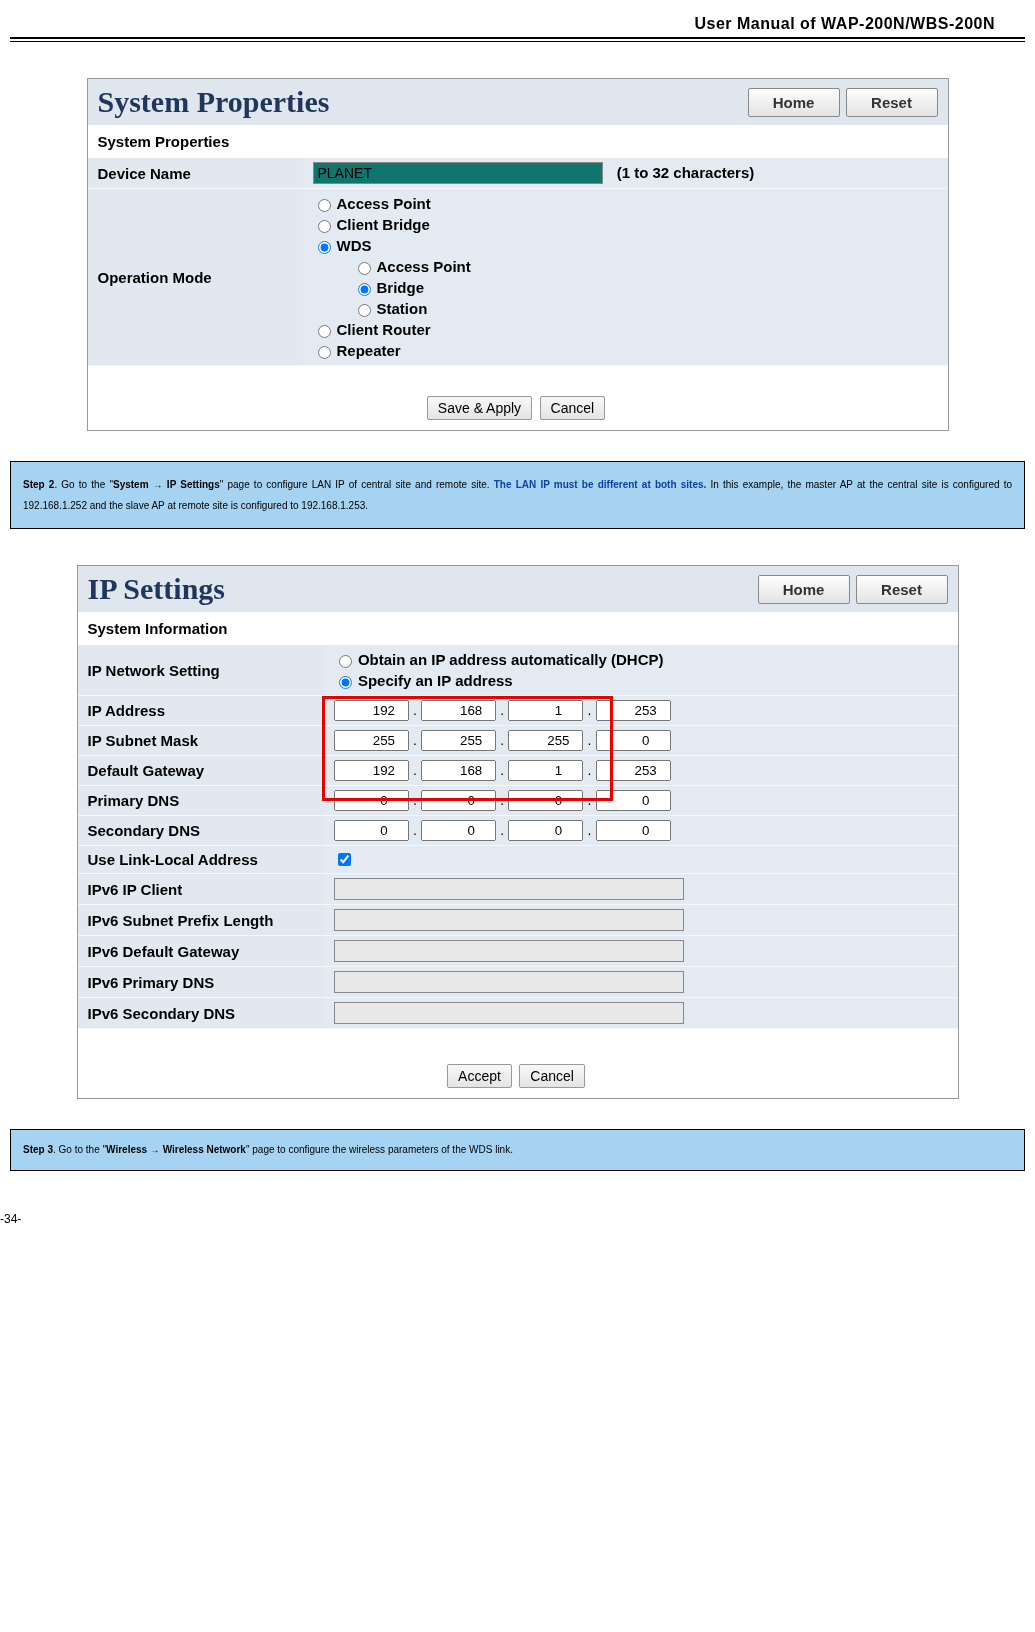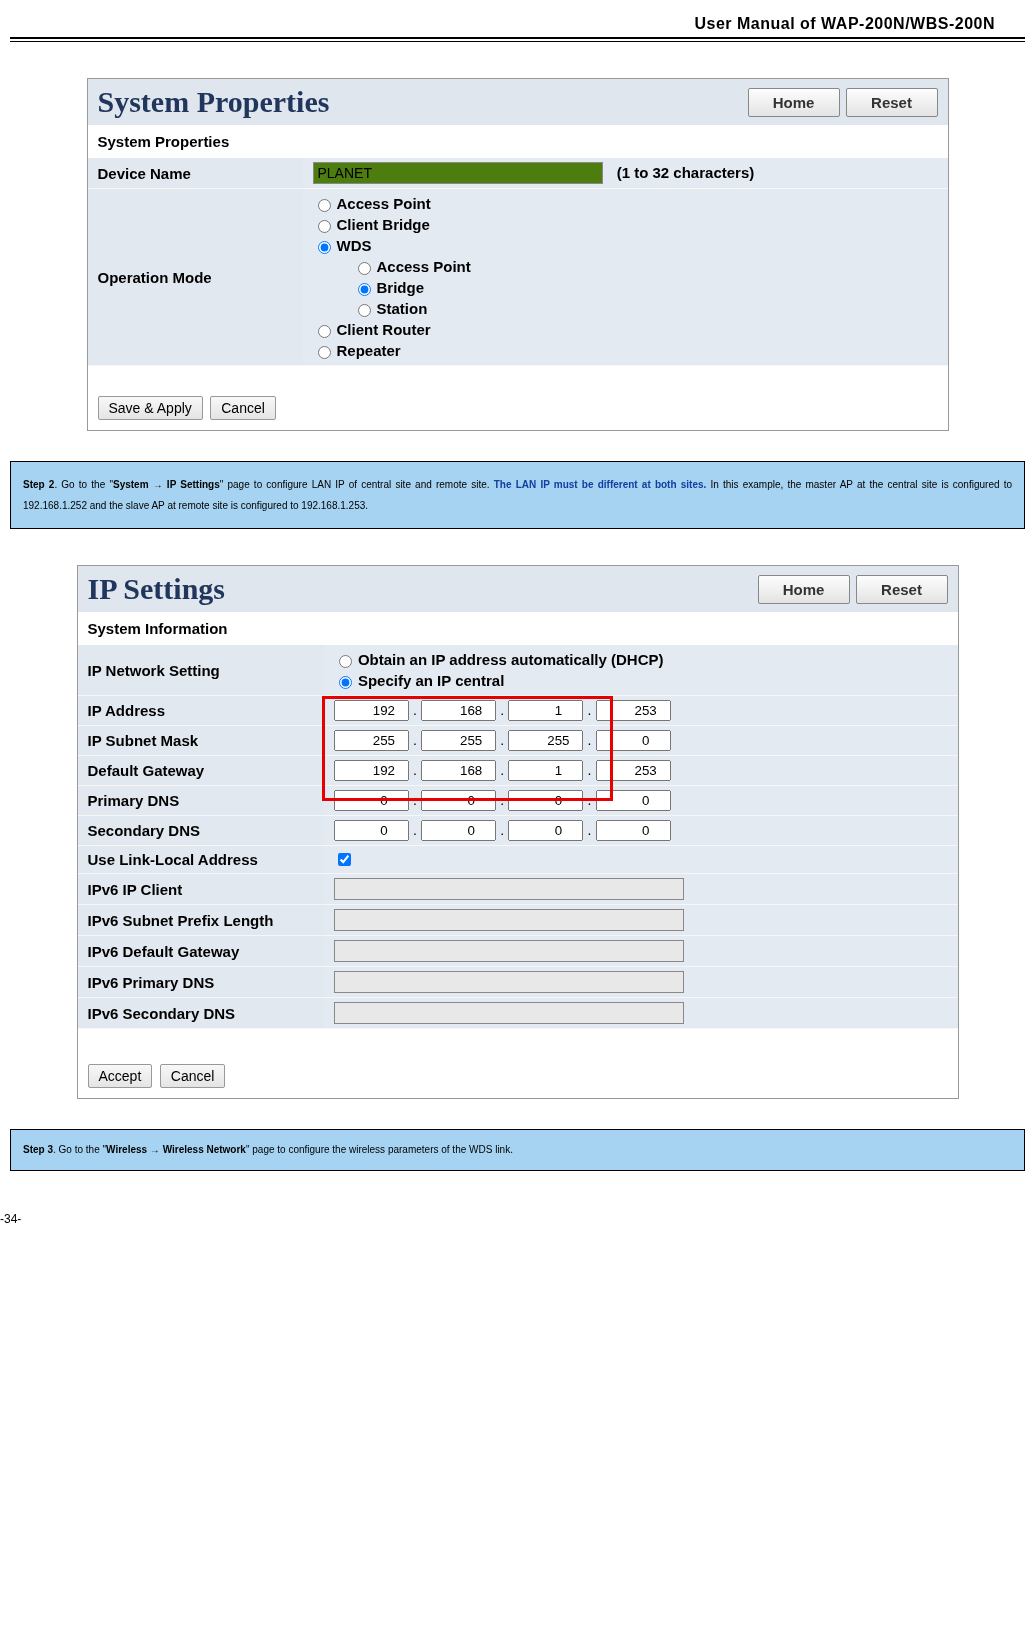--- a/index.html
+++ b/index.html
@@ -79,32 +79,33 @@
     vertical-align: middle;
   }
   table.form td.val {
     background: #e4eaf1;
   }
   input[type=text] {
     font-family: Arial, sans-serif;
     font-size: 14px;
     padding: 2px 4px;
     border: 1px solid #888;
-    background: #4d7c0f;
+    background: #0f766e;
   }
   .device-input { width: 280px; }
   .radio-row { padding: 2px 0; display: flex; align-items: center; }
   .radio-row input { margin-right: 6px; }
   .radio-sub { margin-left: 40px; }
   .radio-label { font-weight: bold; }
   .ip-box { width: 42px; text-align: center; padding-left: 27px; }
   .ipv6-box { width: 340px; }
   .bottom-bar {
     padding: 10px;
     background: #fff;
+    text-align: center;
   }
   .small-btn {
     display: inline-block;
     padding: 3px 10px;
     font-family: Arial, sans-serif;
     font-size: 14px;
     background: linear-gradient(#f8f8f8, #e4e4e4);
     border: 1px solid #999;
     border-radius: 2px;
     margin-right: 3px;
@@ -223,21 +224,21 @@
       <tbody>
           <tr>
         <td class="lbl" style="width:28%">IP Network Setting</td>
         <td class="val">
           <div class="radio-row">
                 <input type="radio" style="">
                 <span class="radio-label">Obtain an IP address automatically (DHCP)</span>
               </div>
           <div class="radio-row">
                 <input type="radio" checked="" style="">
-                <span class="radio-label">Specify an IP central</span>
+                <span class="radio-label">Specify an IP address</span>
               </div>
         </td>
       </tr>
       <tr>
         <td class="lbl">IP Address</td>
         <td class="val">
           <input class="ip-box" value="192" style=""> <span class="dot">.</span>
           <input class="ip-box" value="168" style=""> <span class="dot">.</span>
           <input class="ip-box" value="1" style=""> <span class="dot">.</span>
           <input class="ip-box" value="253" style="">

